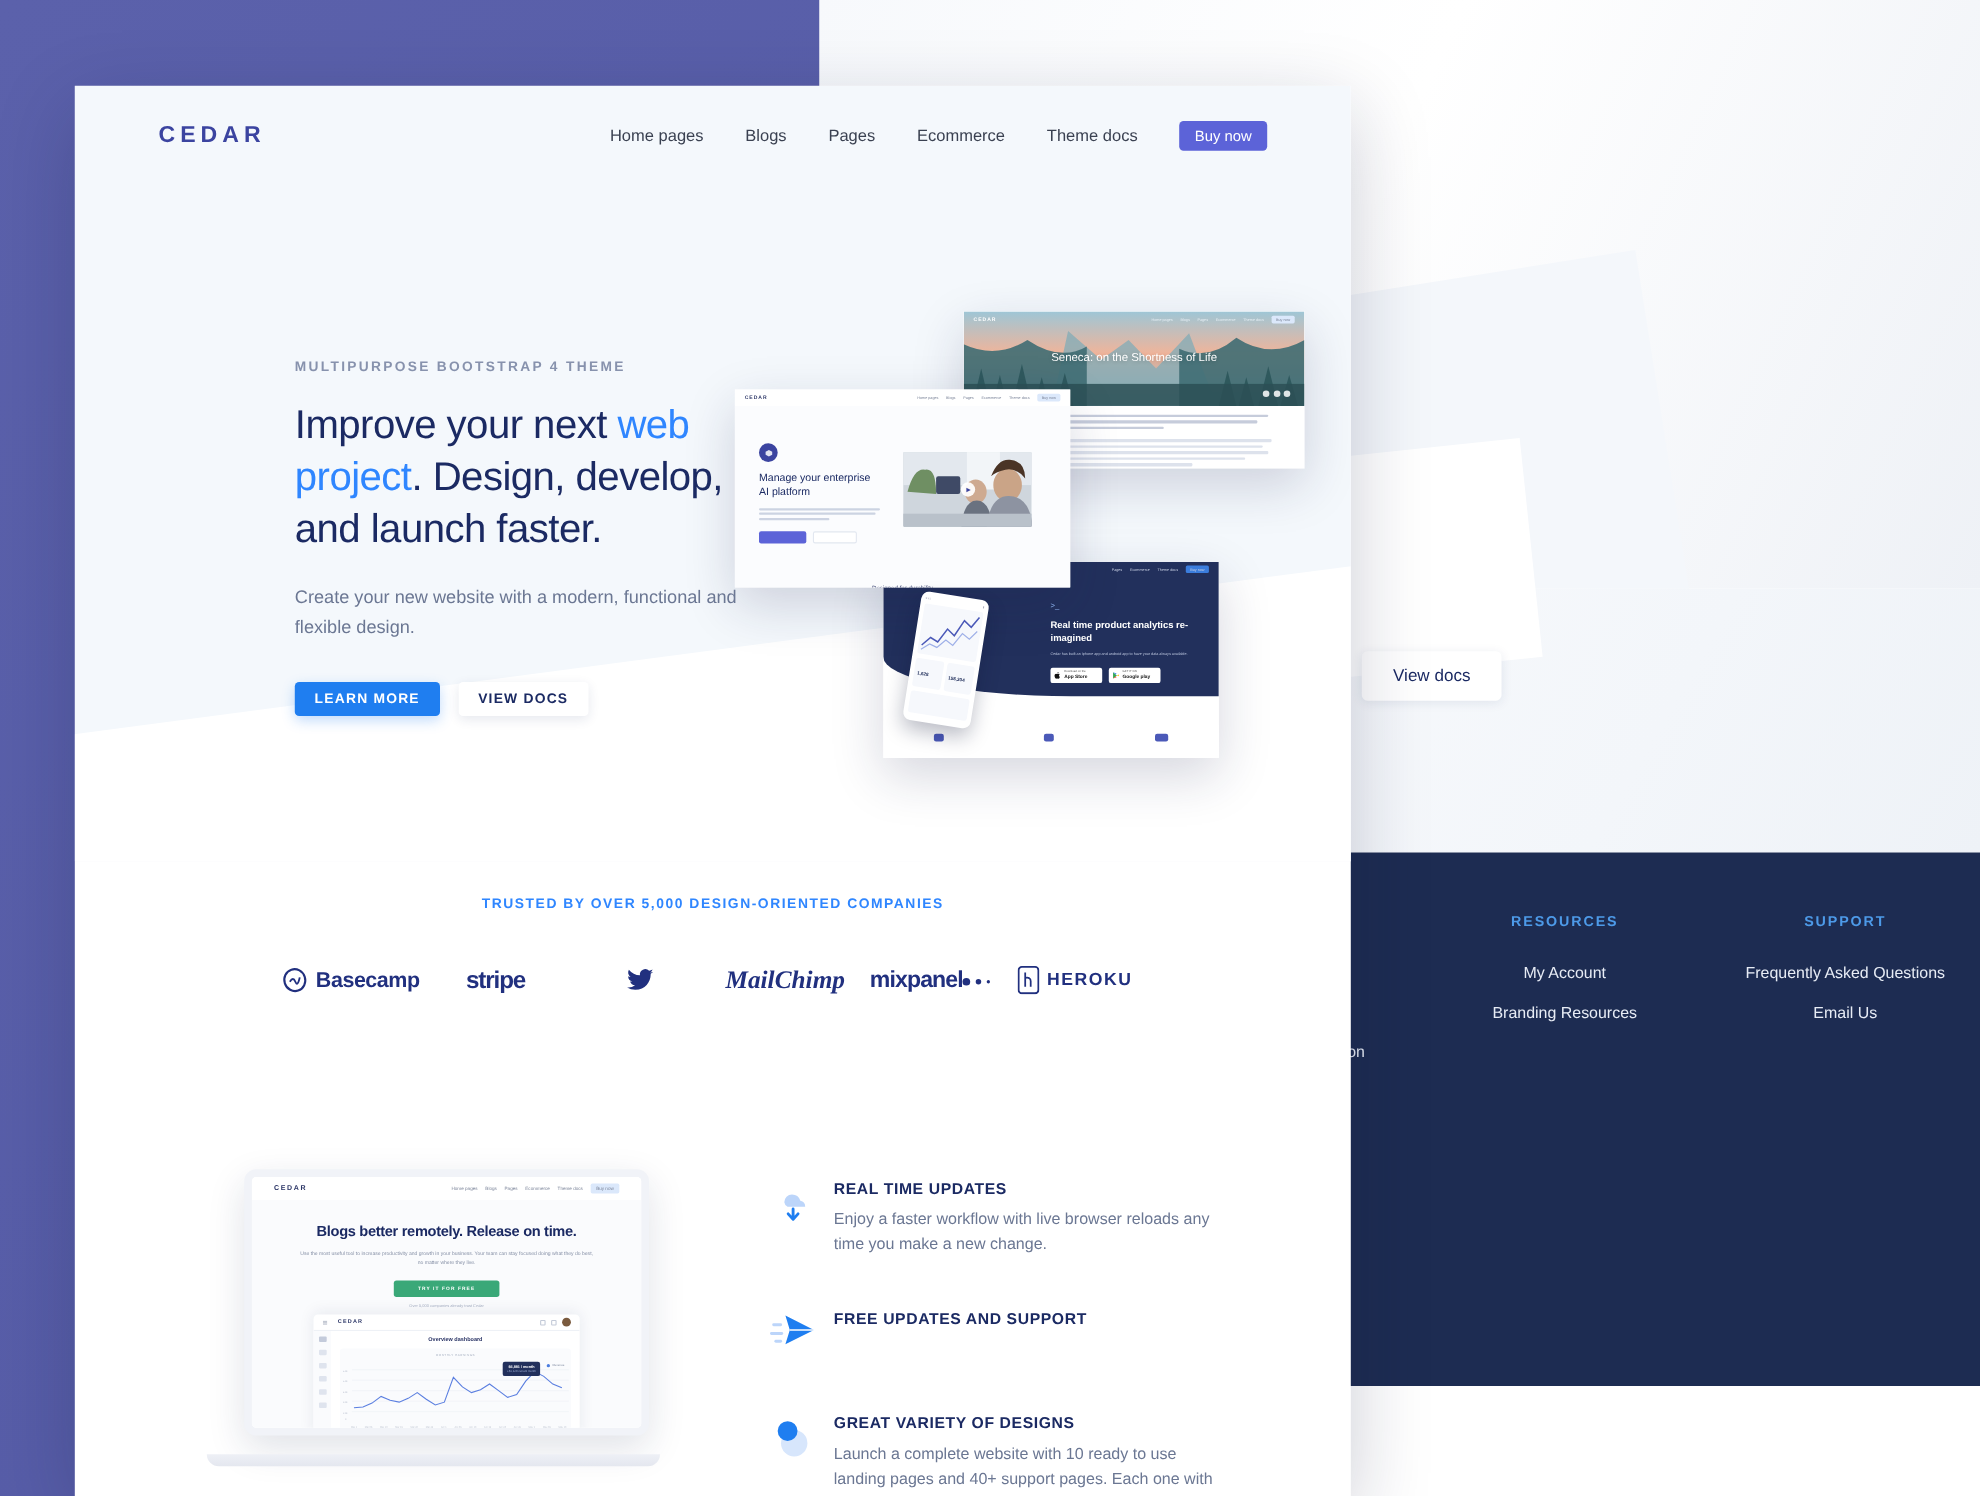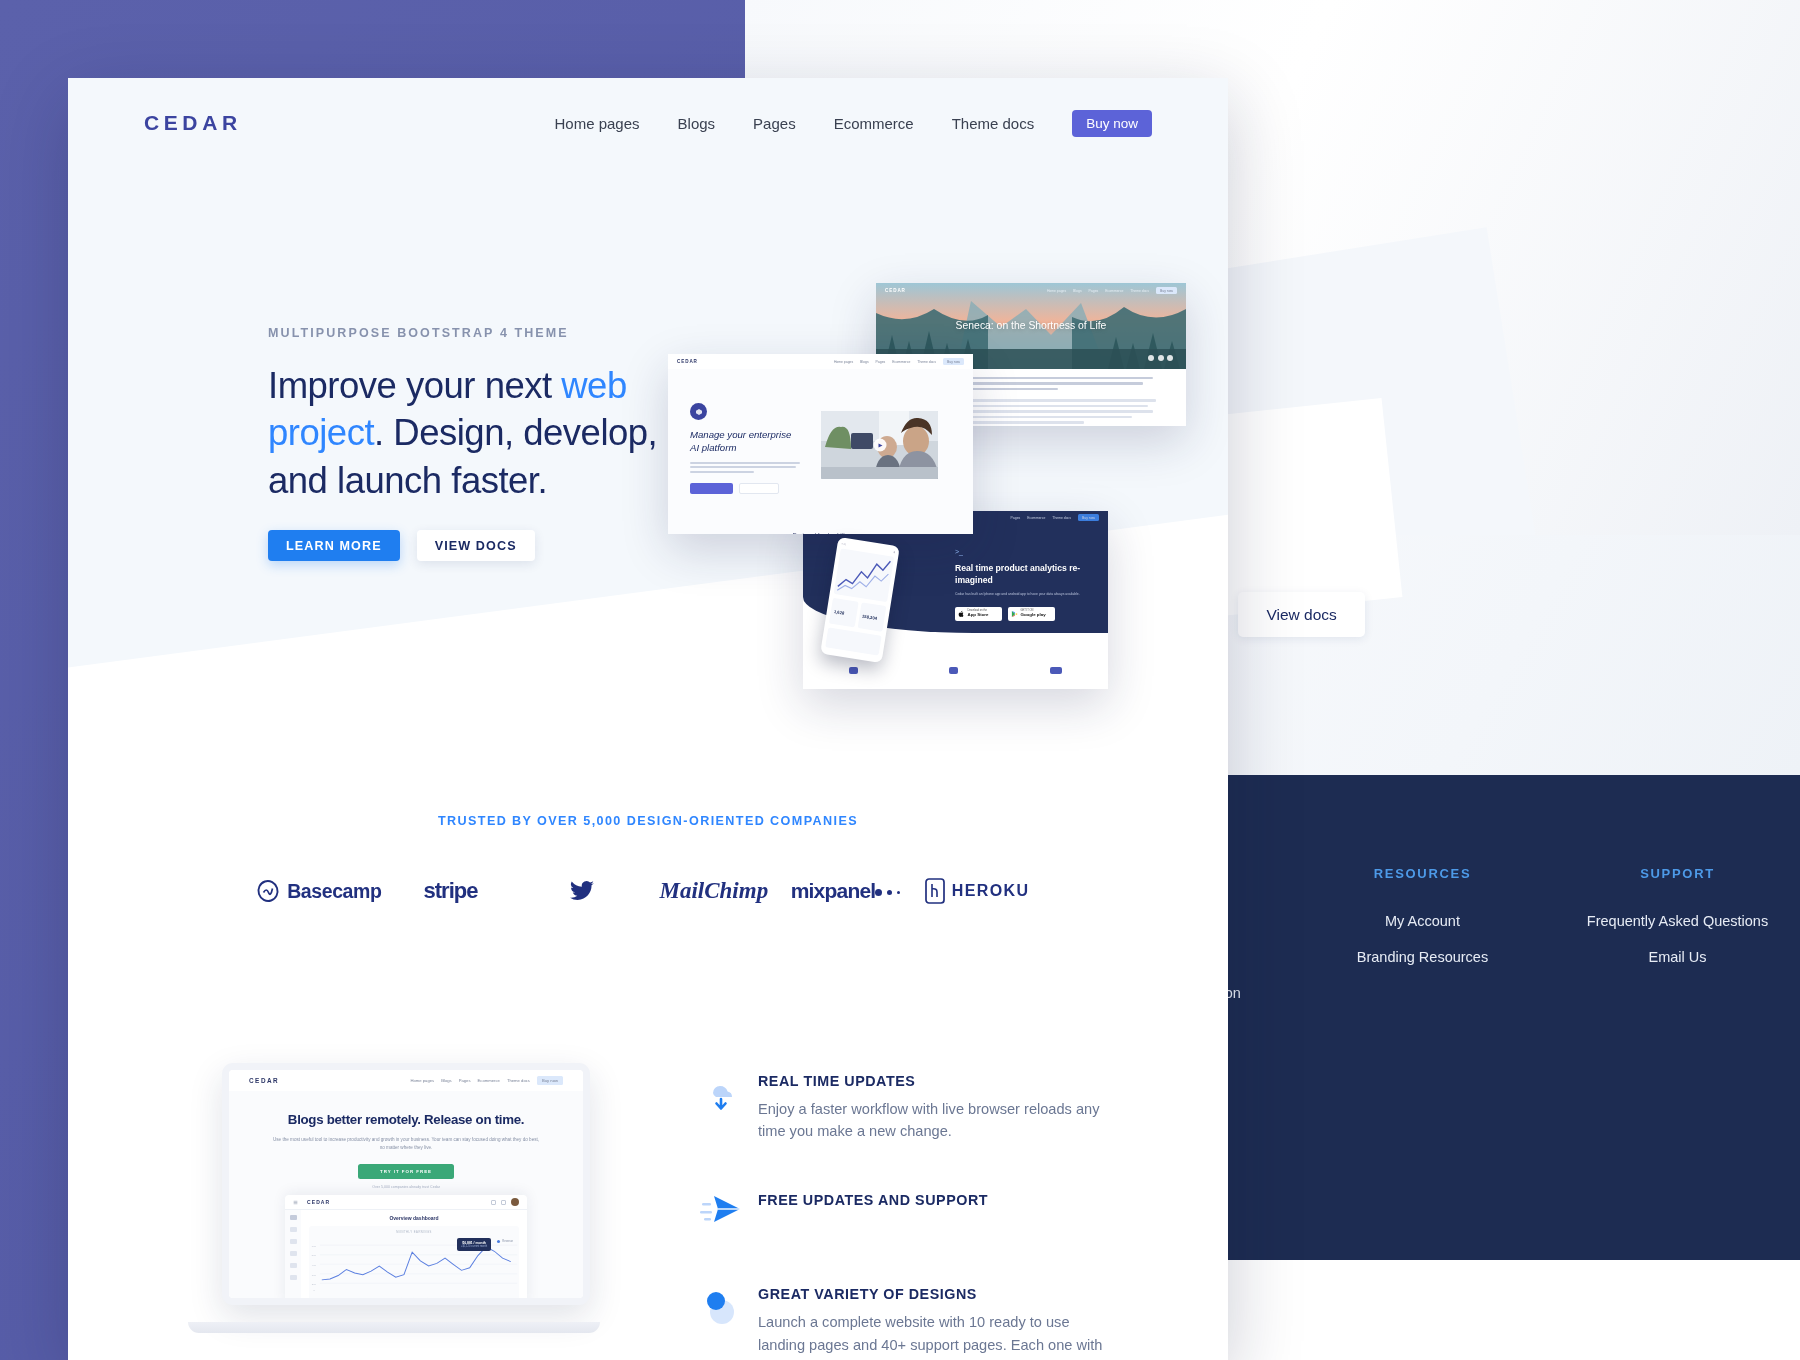--- a/index.html
+++ b/index.html
@@ -58,21 +58,20 @@
   
   #bg-footer {
     position:absolute; left:0; top:775px; width:100%; height:485px;
     background:#1d2c52;
   }
   .footer-cols { position:absolute; left:295px; top:55px; display:flex; gap:0; }
   .fcol { width:255px; text-align:center; }
   .fcol h4 {
     font-size:13px; letter-spacing:1.7px; color:#4d9ae8; font-weight:700;
     margin-bottom:30px;
-    margin-top:36px;
   }
   .fcol a {
     display:block; font-size:14.5px; color:#e7ecf5; text-decoration:none;
     margin-bottom:14px; line-height:1.5;
   }
 
   
   #card {
     position:absolute; left:68px; top:78px; width:1160px; height:1282px;
     background:#fff; box-shadow:0 22px 70px rgba(20,25,60,.22); overflow:hidden;
@@ -186,21 +185,21 @@
   .ph-two { display:flex; gap:3px; margin-bottom:4px; }
   .ph-two > div { flex:1; background:#f6f8fc; border-radius:2.5px; height:26px; padding:3px; }
   .ph-two b { font-size:4.2px; color:#22305c; display:block; margin-top:8px;}
   .ph-bot { background:#f6f8fc; border-radius:2.5px; height:20px; }
   .dk-foot { position:absolute; left:0; bottom:0; width:100%; height:30px; background:#fff; }
   .dk-foot-icons { display:flex; justify-content:space-around; padding-top:8px; }
   .dk-foot-icons i { width:9px; height:7px; border-radius:2px; background:#4b59b8; display:block; }
 
   
   .fr-body { padding:0; background:#fbfcfe; height:100%; position:relative; }
-  .fr-left { position:absolute; left:22px; top:34px; width:110px;font-style:italic; }
+  .fr-left { position:absolute; left:22px; top:34px; width:110px; }
   .fr-badge { width:17px; height:17px; border-radius:50%; background:#3b44a0; margin-bottom:9px;
     display:flex; align-items:center; justify-content:center; }
   .fr-title { font-size:9.6px; line-height:1.35; color:#1b2a63; margin-bottom:7px; }
   .fr-desc .l { height:2px; background:#ccd3e2; border-radius:1px; margin-bottom:2.6px; }
   .fr-btns { display:flex; gap:6px; margin-top:10px; }
   .fr-b1 { background:#5c63d8; border-radius:2px; width:43px; height:11px; }
   .fr-b2 { background:#fff; border:.5px solid #e2e7f0; border-radius:2px; width:40px; height:11px; }
   .fr-img { position:absolute; left:153px; top:42px; width:117px; height:68px; overflow:hidden; border-radius:1px;}
   .fr-img svg { display:block; width:100%; height:100%; }
   .fr-play {
@@ -344,20 +343,21 @@
       <a>Pages</a>
       <a>Ecommerce</a>
       <a>Theme docs</a>
       <button class="btn-buy">Buy now</button>
     </div>
   </div>
 
   <div class="hero-copy">
     <div class="eyebrow">MULTIPURPOSE BOOTSTRAP 4 THEME</div>
     <h1 class="hero-title"><span>Improve your next </span><span class="accent">web project</span><span>. Design, develop, and launch faster.</span></h1>
+    <p class="hero-sub">Create your new website with a modern, functional and flexible design.</p>
     <div class="hero-btns">
       <button class="btn-learn">LEARN MORE</button>
       <button class="btn-docs">VIEW DOCS</button>
     </div>
   </div>
 
   <div class="mock mock-blog">
     <div class="blog-img">
       <svg viewBox="0 0 310 86" preserveAspectRatio="none">
         <defs>

